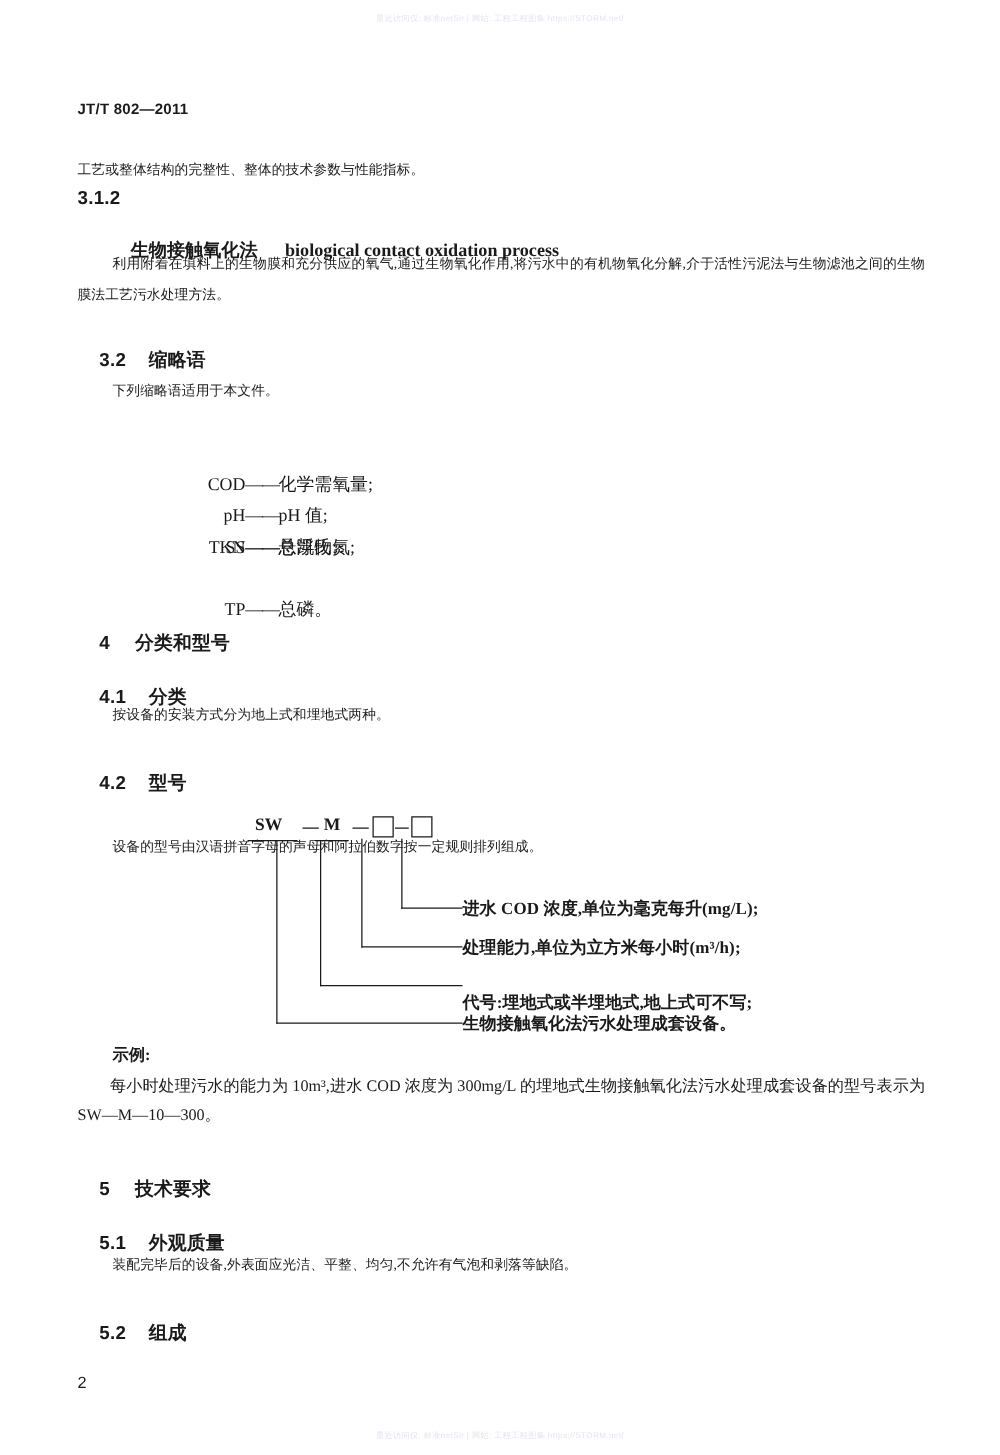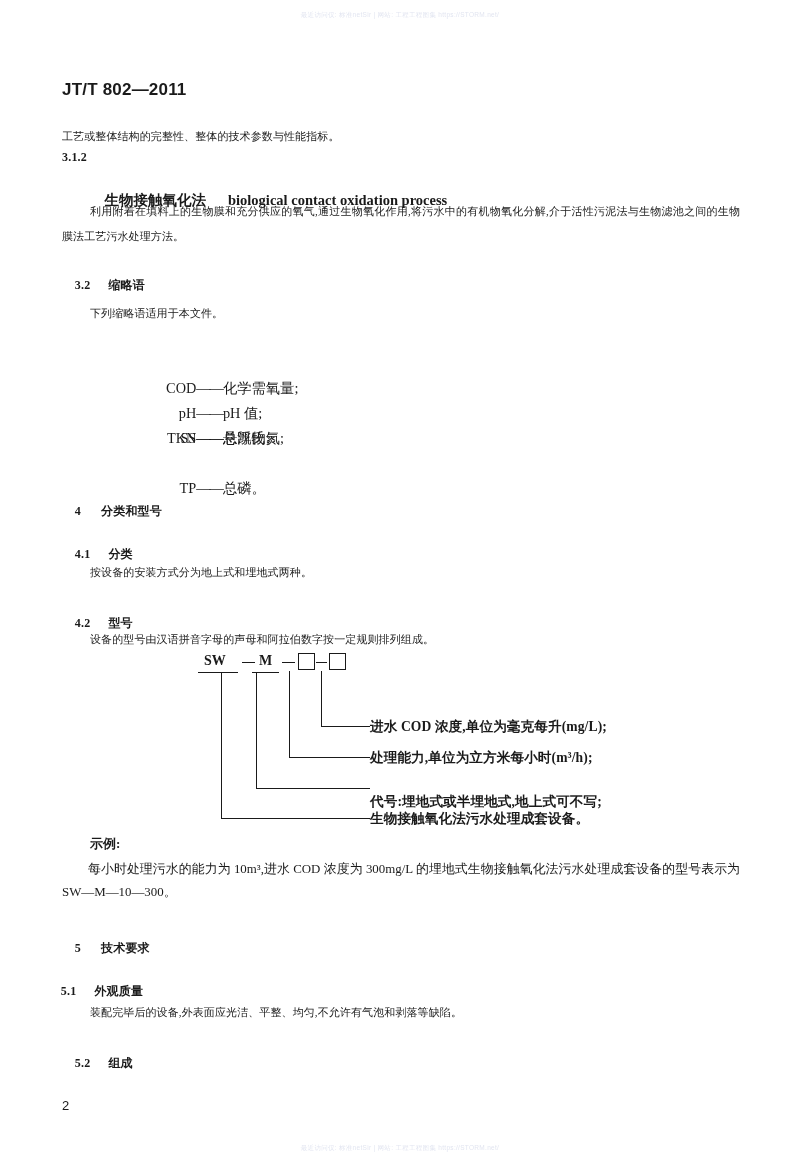--- a/index.html
+++ b/index.html
@@ -40,21 +40,21 @@
   .watermark-top { top: 11px; }
   .watermark-bottom { top: 1144px; }
 
   
   .std-code {
     position: absolute;
     left: 62px;
     top: 80px;
     font-family: "Liberation Sans", sans-serif;
     font-weight: bold;
-    font-size: 17px;
+    font-size: 12px;
     letter-spacing: 0.2px;
   }
 
   
   .block {
     position: absolute;
     font-size: 11px;
     line-height: 25px;
     letter-spacing: 0.1px;
   }
@@ -62,23 +62,23 @@
     left: 62px;
     width: 678px;
     text-align: justify;
     text-justify: inter-ideograph;
   }
   .indent {
     text-indent: 28px;
   }
   .heading {
     position: absolute;
-    font-family: Liberation Serif, serif;
-    font-weight: bold;
-    font-size: 12px;
+    font-family: Liberation Sans, sans-serif;
+    font-weight: bold;
+    font-size: 15px;
     letter-spacing: 0.2px;
     white-space: pre;
     text-align: center;
   }
   .term-line {
     position: absolute;
     left: 90px;
     font-weight: bold;
     font-size: 14.5px;
     white-space: pre;
@@ -237,21 +237,21 @@
   <div class="heading" style="left:62px; top:531px;">
     <span>4.1</span><span style="display:inline-block;width:18px;"></span><span>分类</span>
   </div>
 
   <div class="block body-text indent" style="top:560px;">按设备的安装方式分为地上式和埋地式两种。</div>
 
   <div class="heading" style="left:62px; top:600px;">
     <span>4.2</span><span style="display:inline-block;width:18px;"></span><span>型号</span>
   </div>
 
-  <div class="block body-text indent" style="top:627px;">设备的型号由汉语拼音字母的声母和阿拉伯数字按一定规则排列组成。</div>
+  <div class="block body-text indent" style="top:666px;">设备的型号由汉语拼音字母的声母和阿拉伯数字按一定规则排列组成。</div>
 
   <div class="diagram">
 
     <div class="code-token" style="left:14px;">SW</div>
     <div class="code-underline" style="left:8px; width:40px;"></div>
 
     <div class="dash" style="left:52px; width:13px;"></div>
 
     <div class="code-token" style="left:69px;">M</div>
     <div class="code-underline" style="left:62px; width:27px;"></div>
@@ -281,21 +281,21 @@
   </div>
 
   <div class="example-label" style="top:835px;">示例:</div>
 
   <div class="example-body" style="top:858px;">每小时处理污水的能力为 10m³,进水 COD 浓度为 300mg/L 的埋地式生物接触氧化法污水处理成套设备的型号表示为 SW—M—10—300。</div>
 
   <div class="heading" style="left:62px; top:925px;">
     <span>5</span><span style="display:inline-block;width:20px;"></span><span>技术要求</span>
   </div>
 
-  <div class="heading" style="left:48px; top:968px;">
+  <div class="heading" style="left:62px; top:968px;">
     <span>5.1</span><span style="display:inline-block;width:18px;"></span><span>外观质量</span>
   </div>
 
   <div class="block body-text indent" style="top:1000px;">装配完毕后的设备,外表面应光洁、平整、均匀,不允许有气泡和剥落等缺陷。</div>
 
   <div class="heading" style="left:62px; top:1040px;">
     <span>5.2</span><span style="display:inline-block;width:18px;"></span><span>组成</span>
   </div>
 
 

